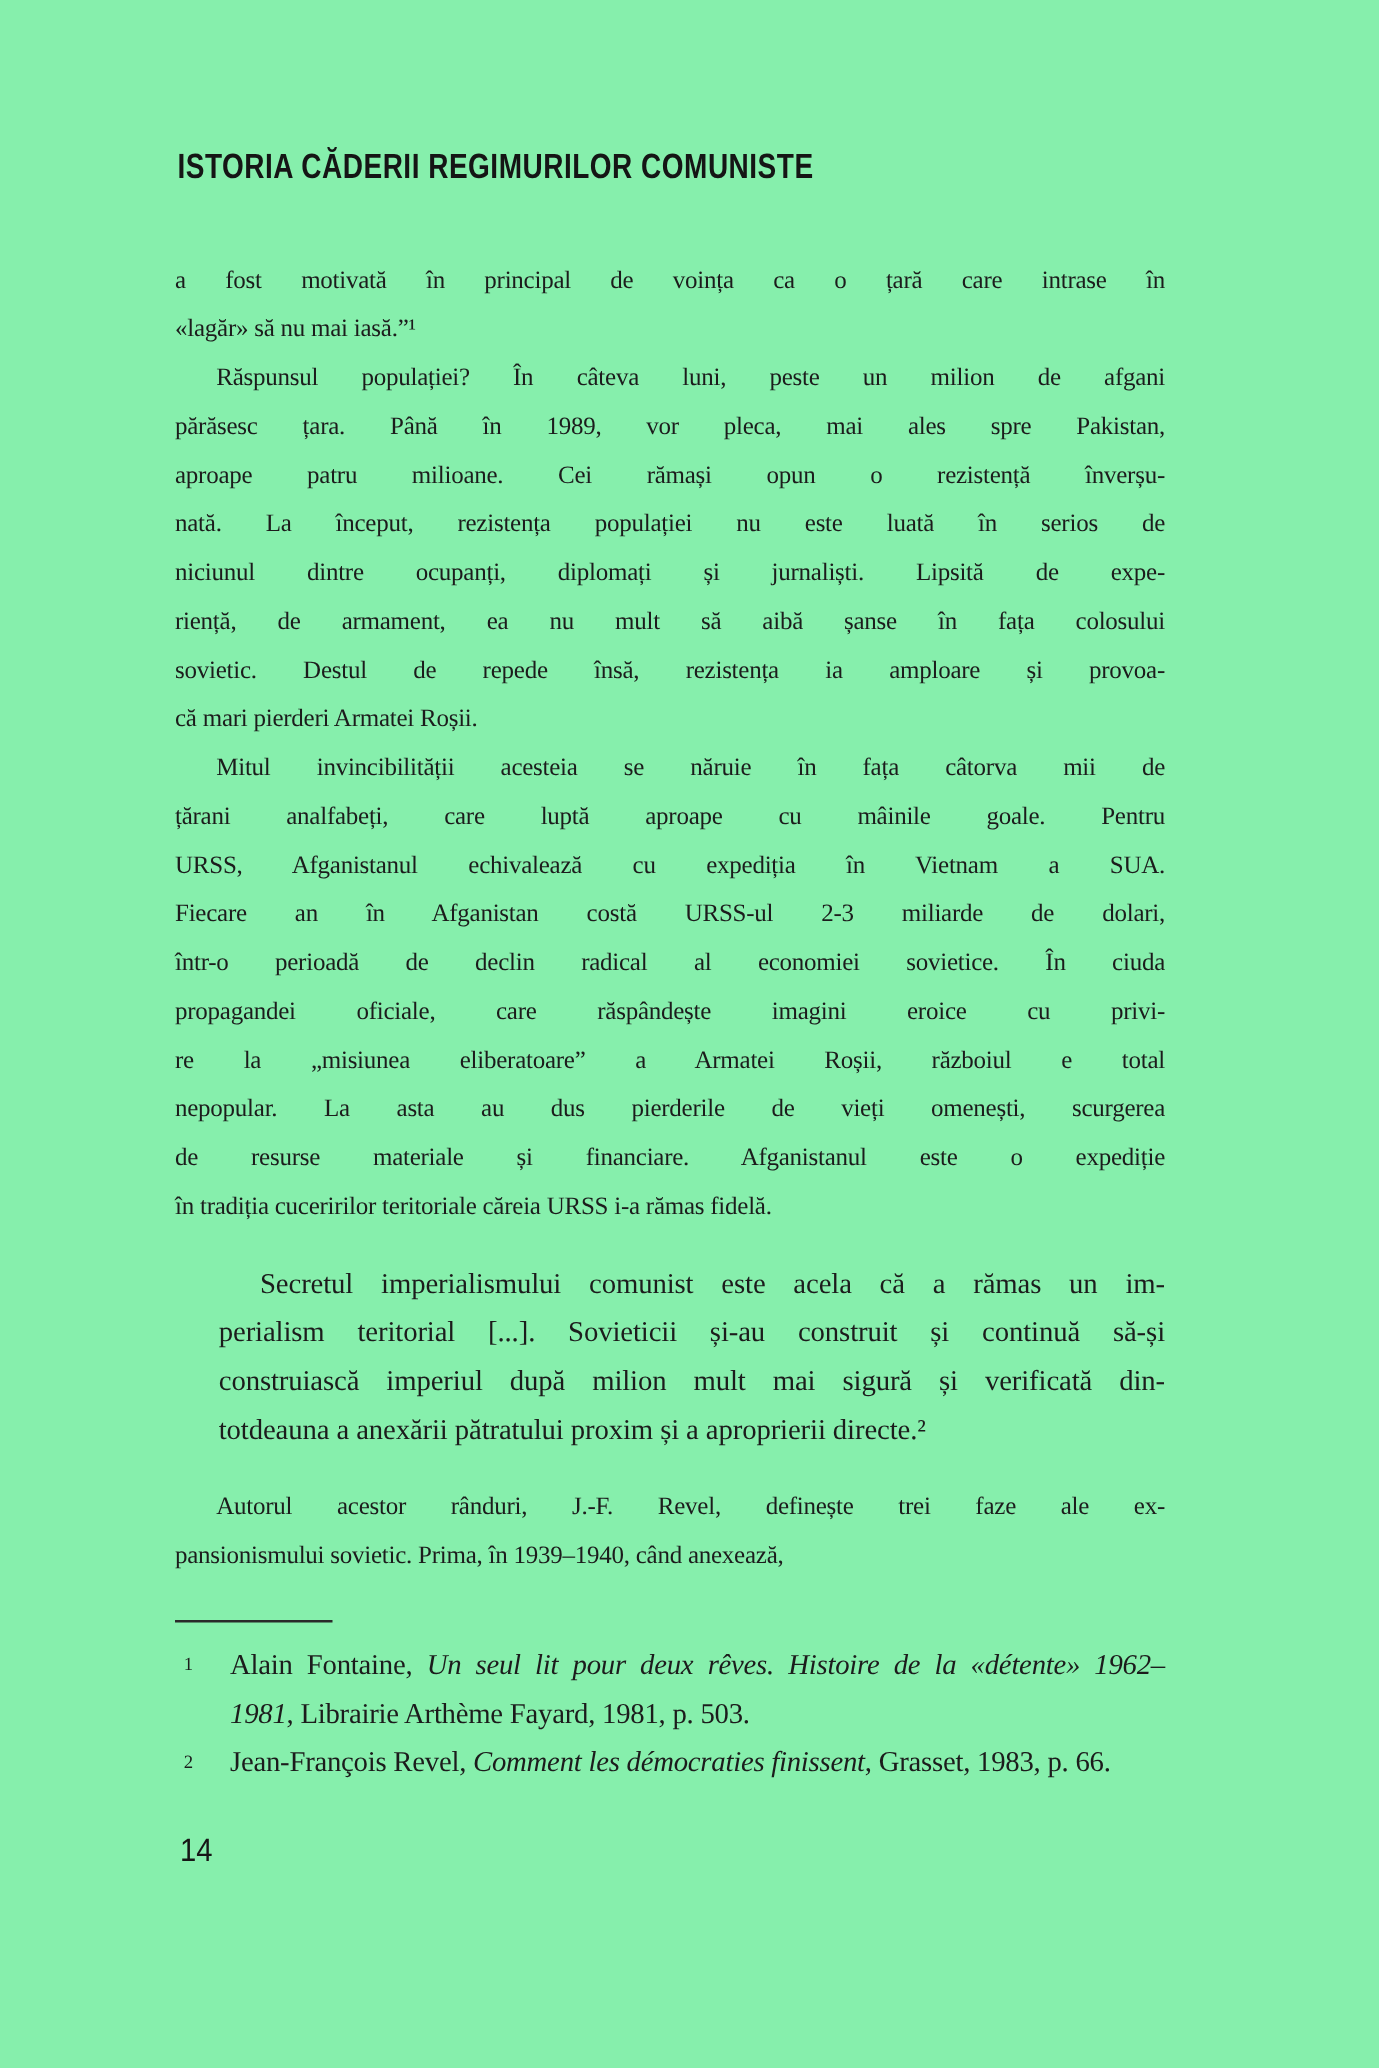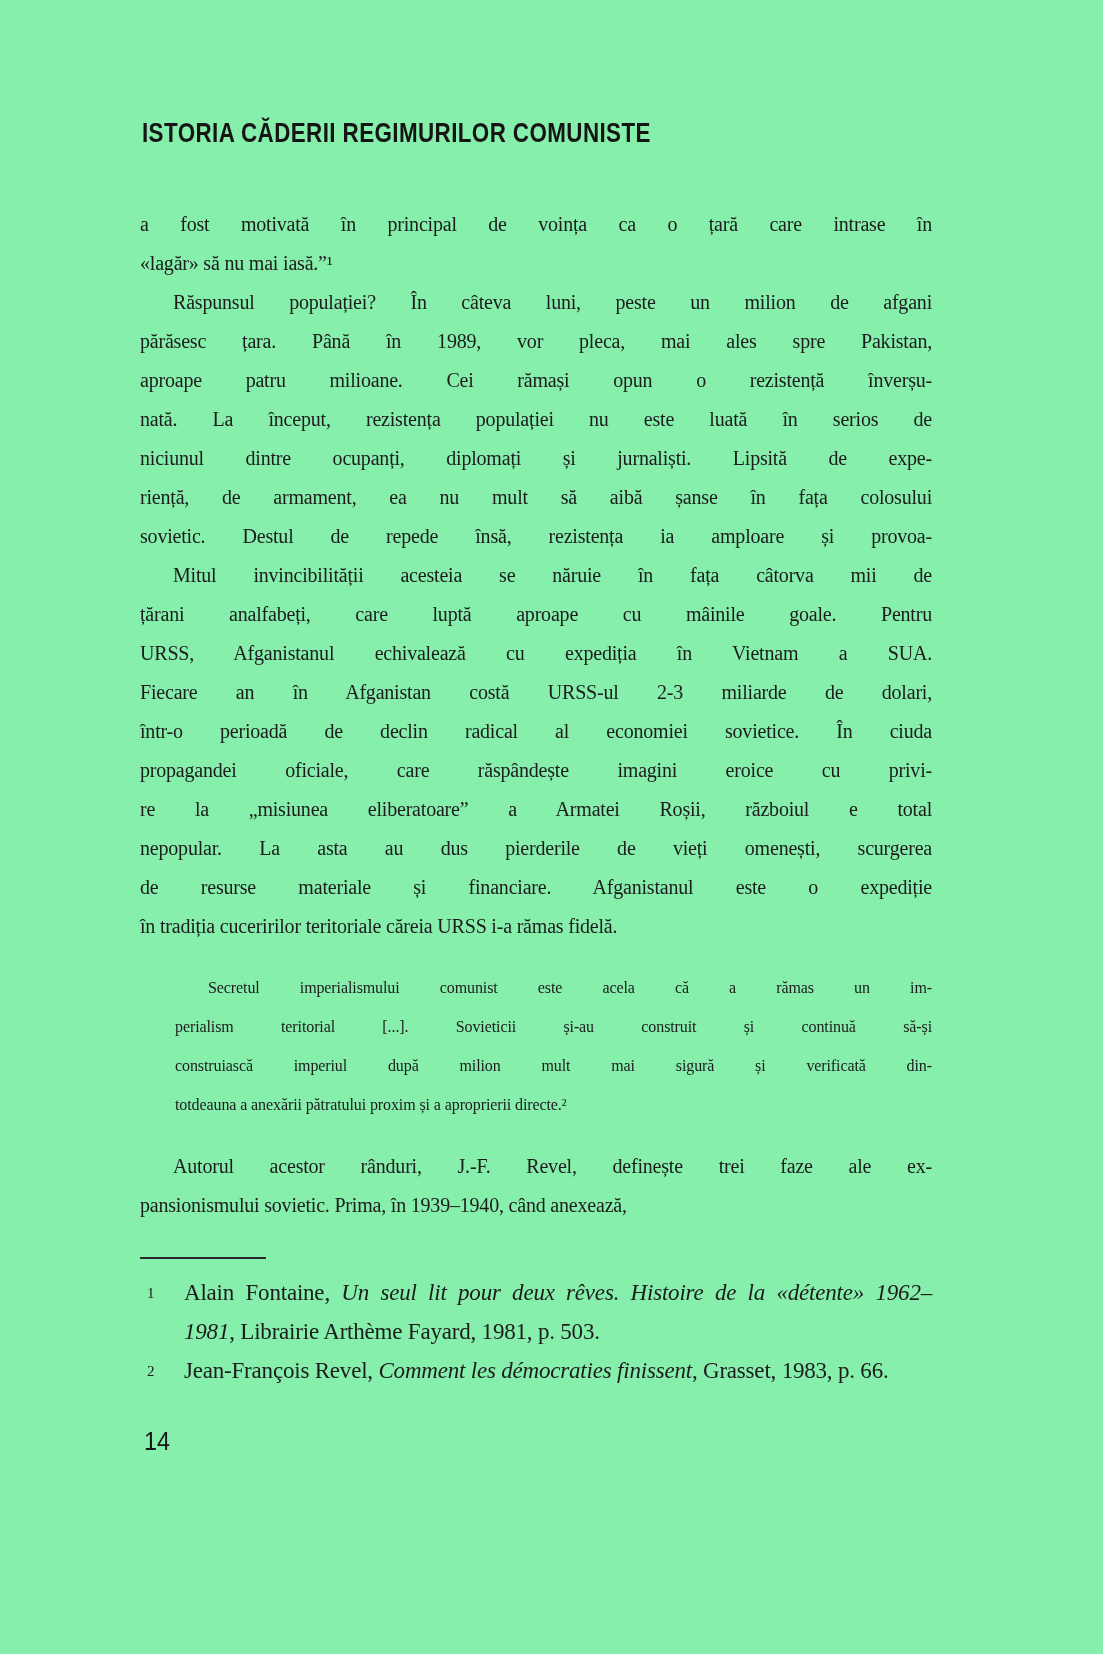--- a/index.html
+++ b/index.html
@@ -53,21 +53,21 @@
     text-align-last: left;
   }
   .para.indent .line.first {
     text-indent: 33px;
   }
   
   .quote-block {
     width: 757px;
     margin-left: 35px;
     margin-top: 22px;
-    font-size: 16px;
+    font-size: 23px;
     letter-spacing: -0.1px;
   }
   .quote-block .line { height: 39px; line-height: 39px; }
   .quote-block .line.first { text-indent: 28px; }
   
   .after-quote { margin-top: 23px; }
   
   .footnote-sep {
     margin-top: 32px;
     width: 126px;
@@ -129,20 +129,21 @@
         <div class="line last">«lagăr» să nu mai iasă.”¹</div>
       </div>
       <div class="para indent">
         <div class="line first">Răspunsul populației? În câteva luni, peste un milion de afgani</div>
         <div class="line">părăsesc țara. Până în 1989, vor pleca, mai ales spre Pakistan,</div>
         <div class="line">aproape patru milioane. Cei rămași opun o rezistență înverșu-</div>
         <div class="line">nată. La început, rezistența populației nu este luată în serios de</div>
         <div class="line">niciunul dintre ocupanți, diplomați și jurnaliști. Lipsită de expe-</div>
         <div class="line">riență, de armament, ea nu mult să aibă șanse în fața colosului</div>
         <div class="line">sovietic. Destul de repede însă, rezistența ia amploare și provoa-</div>
+        <div class="line last">că mari pierderi Armatei Roșii.</div>
       </div>
       <div class="para indent">
         <div class="line first">Mitul invincibilității acesteia se năruie în fața câtorva mii de</div>
         <div class="line">țărani analfabeți, care luptă aproape cu mâinile goale. Pentru</div>
         <div class="line">URSS, Afganistanul echivalează cu expediția în Vietnam a SUA.</div>
         <div class="line">Fiecare an în Afganistan costă URSS-ul 2-3 miliarde de dolari,</div>
         <div class="line">într-o perioadă de declin radical al economiei sovietice. În ciuda</div>
         <div class="line">propagandei oficiale, care răspândește imagini eroice cu privi-</div>
         <div class="line">re la „misiunea eliberatoare” a Armatei Roșii, războiul e total</div>
         <div class="line">nepopular. La asta au dus pierderile de vieți omenești, scurgerea</div>

